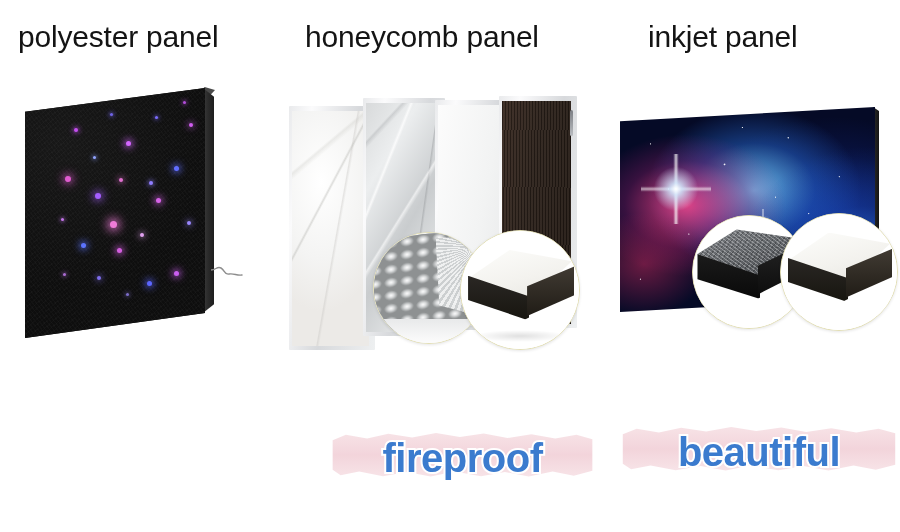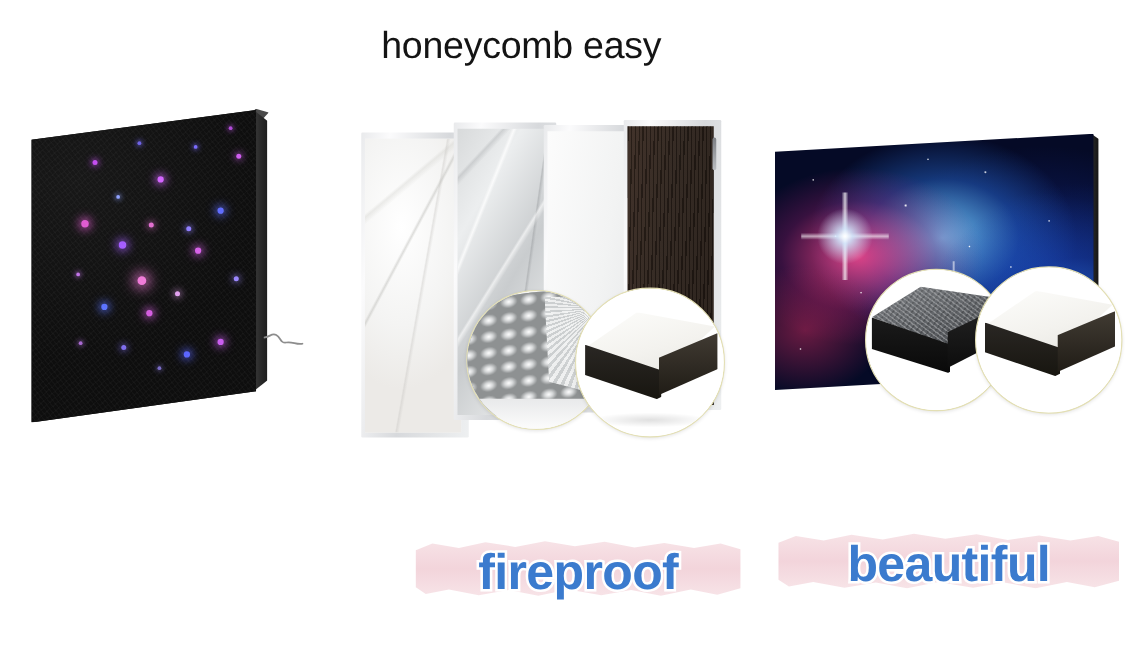--- a/index.html
+++ b/index.html
@@ -247,21 +247,23 @@
   }
   .cap-1{left:8px;top:418px;width:300px;}
   .cap-2{left:330px;top:418px;width:265px;}
   .cap-3{left:620px;top:412px;width:278px;}
 </style>
 </head>
 <body>
 
 <div class="stage">
 
-  <div class="heading h-2">honeycomb easy</div>
+  <div class="heading h-1">polyester panel</div>
+  <div class="heading h-2">honeycomb panel</div>
+  <div class="heading h-3">inkjet panel</div>
 
   <div class="col1">
     <div class="star-wrap">
       <div class="panel-top"></div>
       <div class="panel-edge"></div>
       <div class="panel-face">
 
         <span class="star" style="left:27%;top:16%;width:4px;height:4px;background:#c44cf0;box-shadow:0 0 5px 1px rgba(196,76,240,.75);"></span>
         <span class="star" style="left:47%;top:10%;width:3px;height:3px;background:#6f63e8;box-shadow:0 0 4px 1px rgba(111,99,232,.7);"></span>
         <span class="star" style="left:72%;top:11%;width:3px;height:3px;background:#7a6bff;box-shadow:0 0 4px 1px rgba(122,107,255,.6);"></span>

